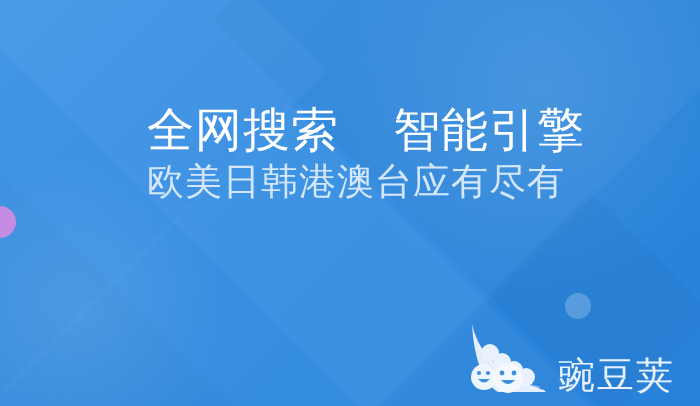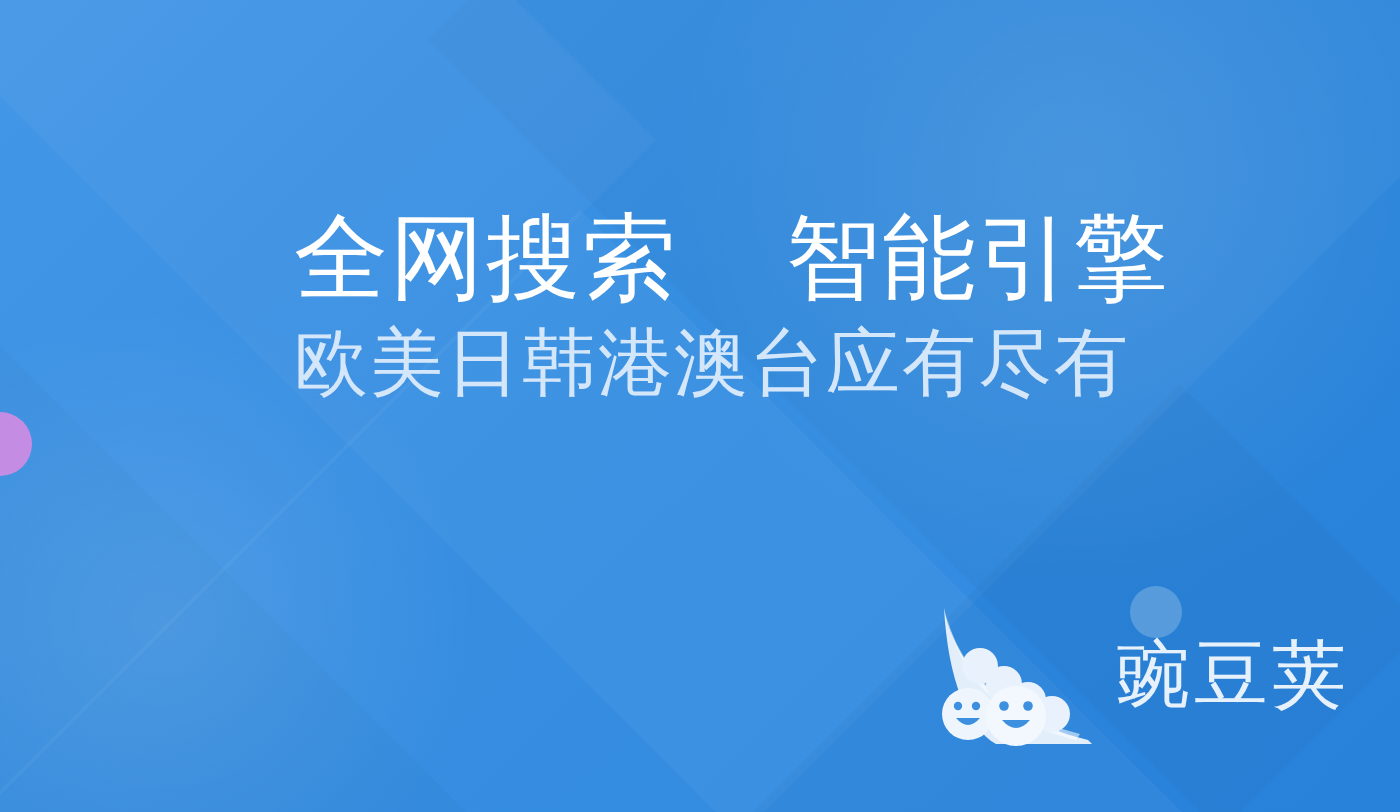--- a/index.html
+++ b/index.html
@@ -120,23 +120,23 @@
     font-size: 18.5px;
     line-height: 1.3;
     letter-spacing: 0.4px;
     white-space: nowrap;
   }
 
   
   .brand {
     position: absolute;
     left: 468px;
-    top: 300px;
+    top: 320px;
     display: flex;
-    align-items: center;
+    align-items: flex-end;
   }
   .brand-mark { width: 84px; height: 80px; display: block; }
   .brand-name {
     color: #e7f1fc;
     font-size: 37px;
     letter-spacing: 2px;
     line-height: 1;
     margin-left: 6px;
     margin-bottom: 6px;
     white-space: nowrap;

